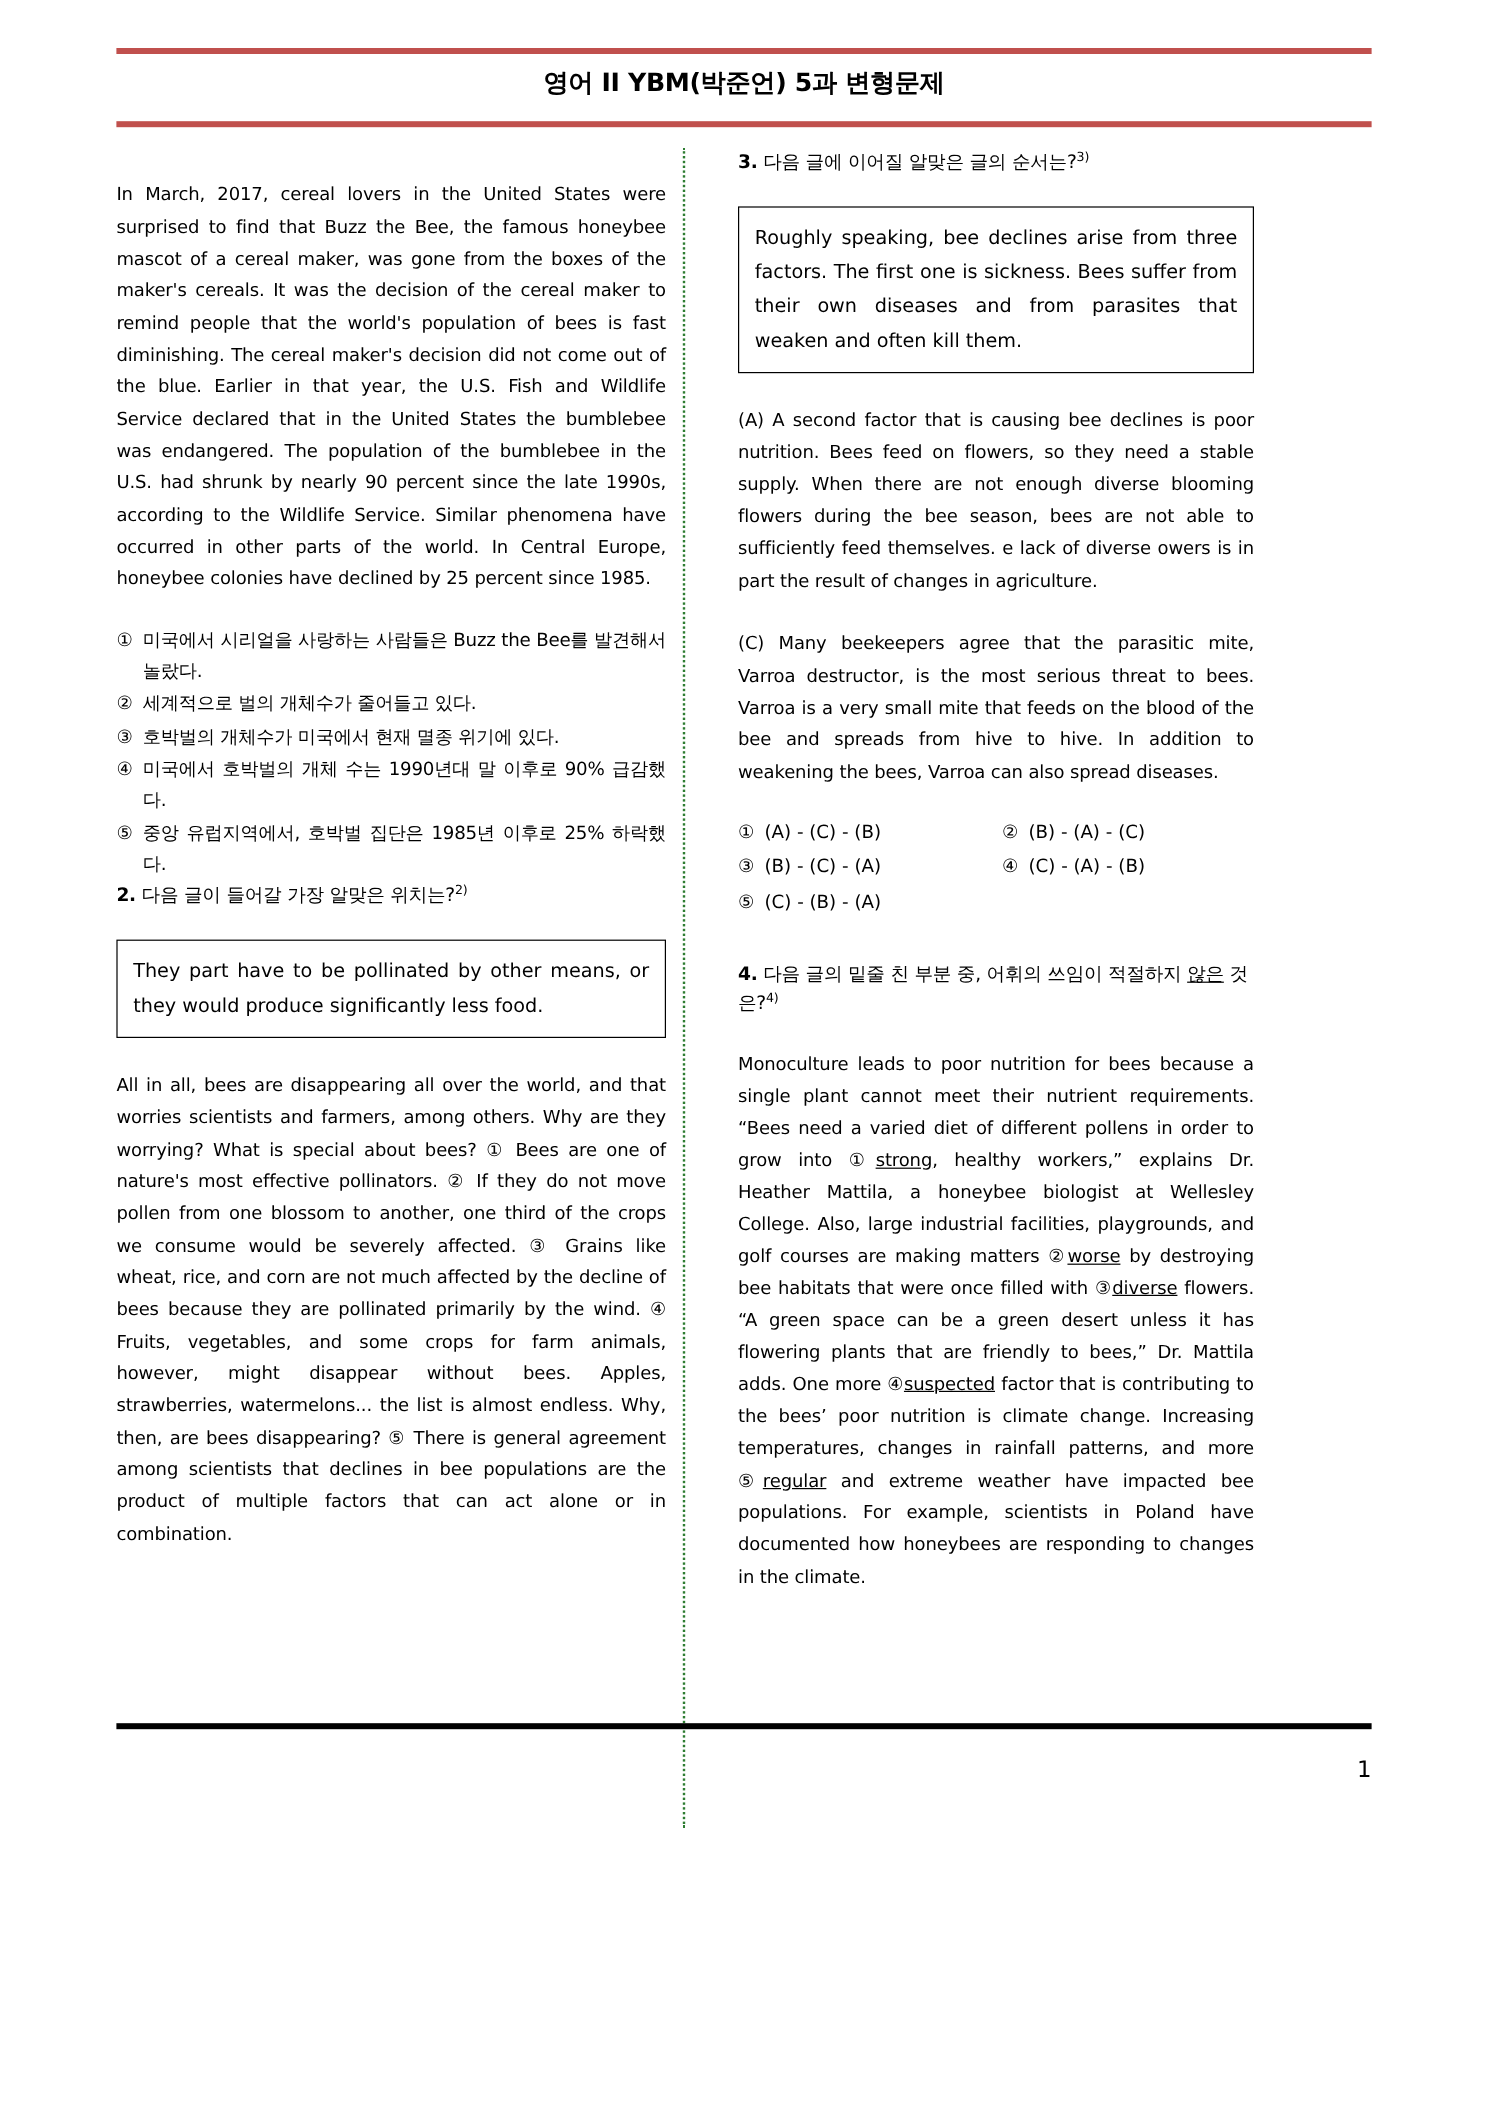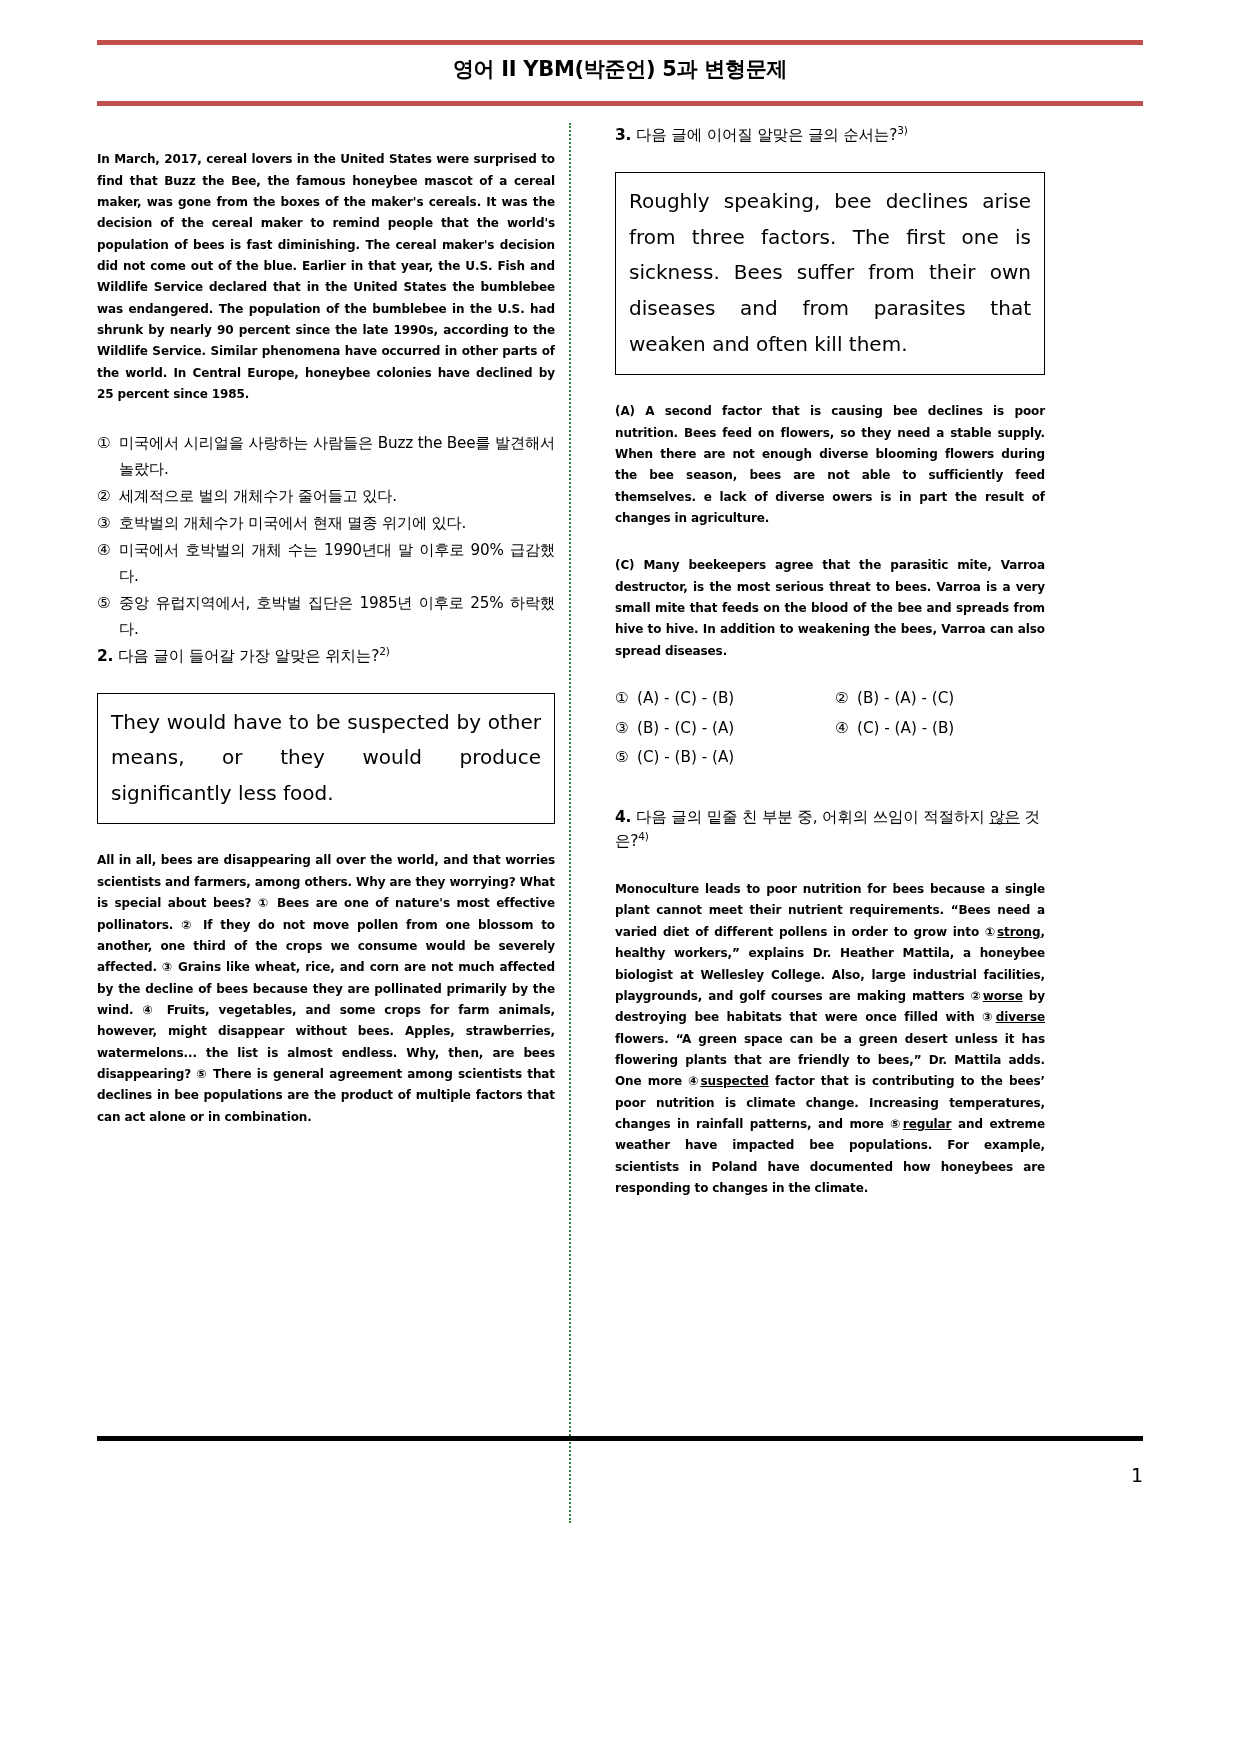--- a/index.html
+++ b/index.html
@@ -73,33 +73,32 @@
   }
   .q-head .qnum { font-weight: bold; }
   .q-head .neg { text-decoration: underline; }
   .q-head sup {
     font-size: 10.5px;
     vertical-align: super;
     line-height: 0;
   }
 
   .passage {
-    font-size: 12px;
+    font-size: 15px;
     line-height: 1.78;
     text-align: justify;
     text-justify: inter-word;
     letter-spacing: -0.1px;
     margin: 26px 0 0 0;
-    font-weight: bold;
   }
 
   .boxed {
     border: 1px solid #000000;
     padding: 11px 13px 12px 13px;
-    font-size: 20px;
+    font-size: 16px;
     line-height: 1.78;
     text-align: justify;
     text-justify: inter-word;
     margin: 25px 0 0 0;
   }
 
   
   .choices {
     margin-top: 24px;
     font-size: 15.2px;
@@ -194,21 +193,21 @@
         <div class="choice">
           <span class="marker">⑤</span>
           <span class="ctext">중앙 유럽지역에서, 호박벌 집단은 1985년 이후로 25% 하락했다.</span>
         </div>
       </div>
 
       <div class="q-head" style="">
         <span class="qnum">2.</span><span> 다음 글이 들어갈 가장 알맞은 위치는?</span><sup>2)</sup>
       </div>
 
-      <div class="boxed">They would have to be suspected by other means, or they would produce significantly less food.</div>
+      <div class="boxed">They part have to be pollinated by other means, or they would produce significantly less food.</div>
 
       <div class="passage">All in all, bees are disappearing all over the world, and that worries scientists and farmers, among others. Why are they worrying? What is special about bees? ① Bees are one of nature's most effective pollinators. ② If they do not move pollen from one blossom to another, one third of the crops we consume would be severely affected. ③ Grains like wheat, rice, and corn are not much affected by the decline of bees because they are pollinated primarily by the wind. ④ Fruits, vegetables, and some crops for farm animals, however, might disappear without bees. Apples, strawberries, watermelons... the list is almost endless. Why, then, are bees disappearing? ⑤ There is general agreement among scientists that declines in bee populations are the product of multiple factors that can act alone or in combination.</div>
 
     </div>
 
     <div class="col-divider"></div>
 
     <div class="col col-right">
 
       <div class="q-head">

